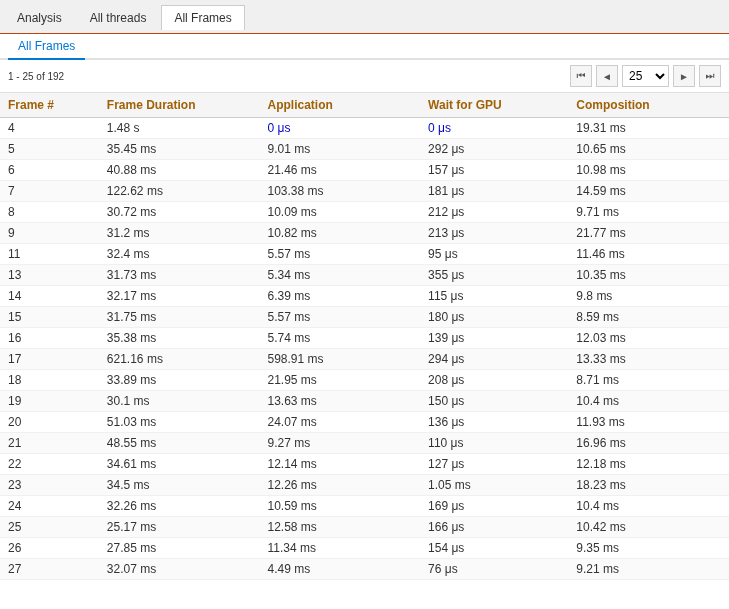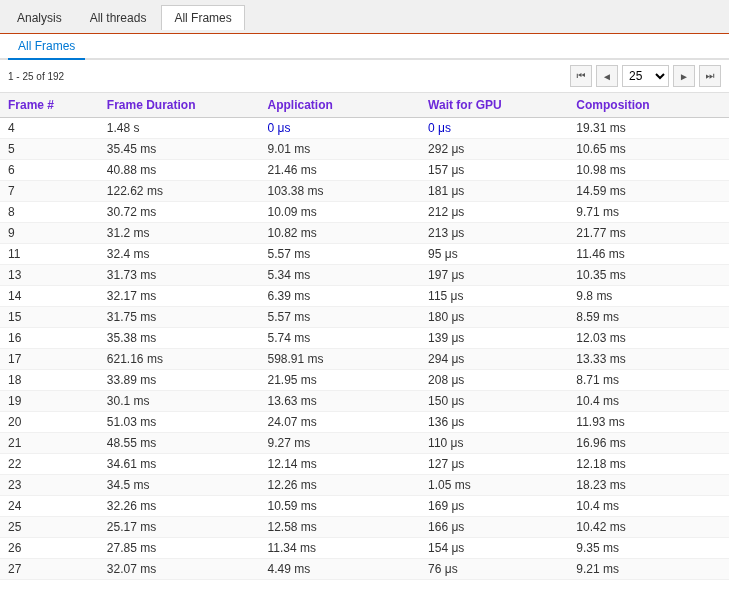--- a/index.html
+++ b/index.html
@@ -93,21 +93,21 @@
       width: 100%;
       border-collapse: collapse;
     }
     .data-table th {
       background: #f5f5f5;
       border-bottom: 1px solid #ccc;
       padding: 5px 8px;
       text-align: left;
       font-weight: bold;
       font-size: 12px;
-      color: #6d28d9;
+      color: #a16207;
     }
     .data-table td {
       padding: 3px 8px;
       border-bottom: 1px solid #f0f0f0;
       font-size: 12px;
     }
     .data-table tr:nth-child(even) td { background: #fafafa; }
 
     .col-frame { width: 80px; }
     .col-duration { width: 130px; }
@@ -202,21 +202,21 @@
           <td>11</td>
           <td>32.4 ms</td>
           <td>5.57 ms</td>
           <td>95 μs</td>
           <td>11.46 ms</td>
         </tr>
         <tr>
           <td>13</td>
           <td>31.73 ms</td>
           <td>5.34 ms</td>
-          <td>197 μs</td>
+          <td>355 μs</td>
           <td>10.35 ms</td>
         </tr>
         <tr>
           <td>14</td>
           <td>32.17 ms</td>
           <td>6.39 ms</td>
           <td>115 μs</td>
           <td>9.8 ms</td>
         </tr>
         <tr>

